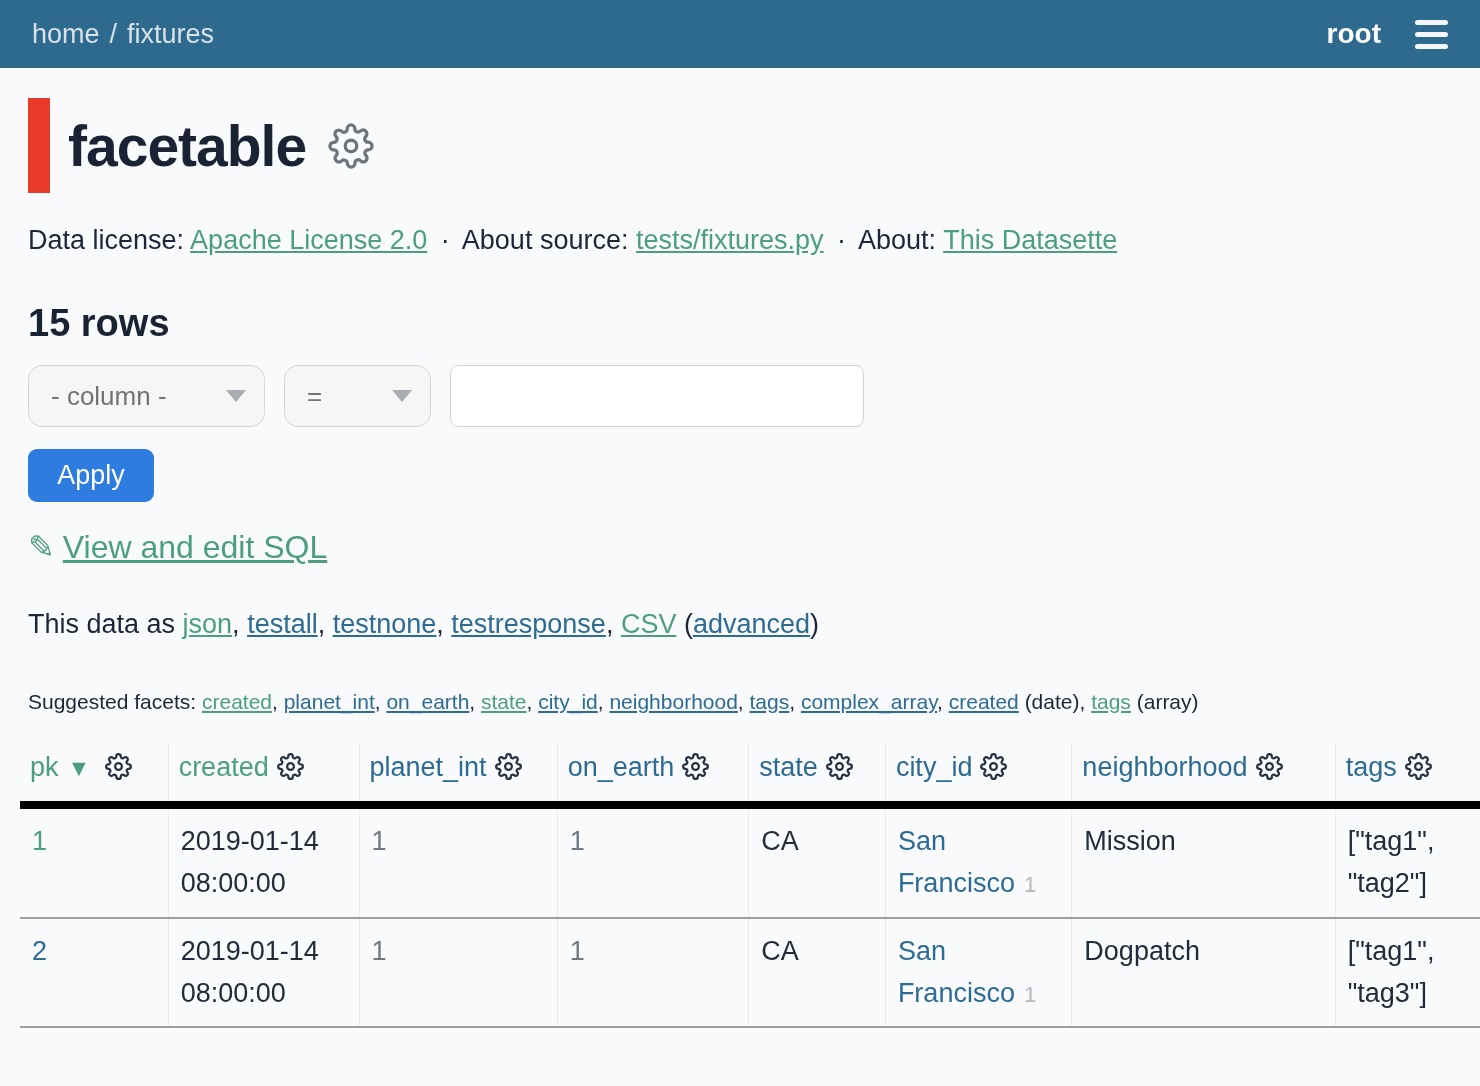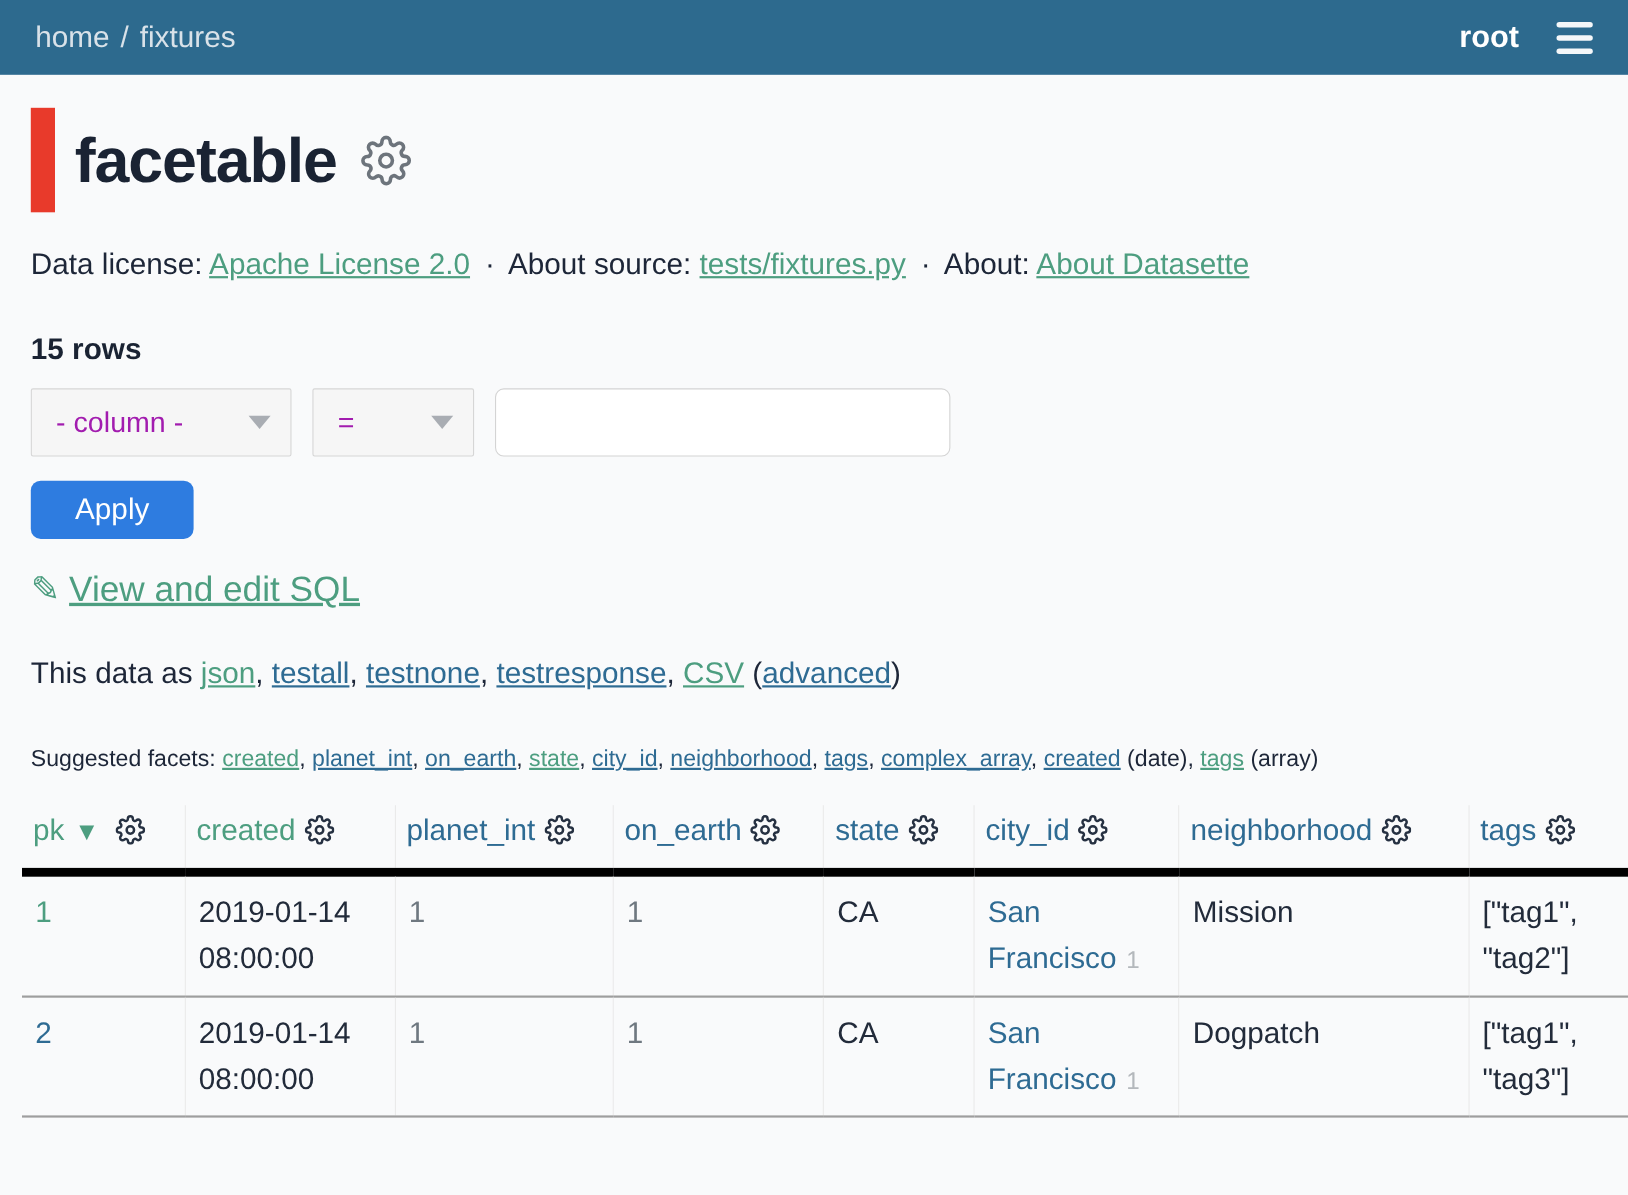--- a/index.html
+++ b/index.html
@@ -34,42 +34,42 @@
   .accent-bar { width: 22px; height: 95px; background: #e83a2b; }
   h1.page-title {
     font-size: 57px; font-weight: 800; letter-spacing: -1px;
     color: #1a2333; margin-left: 18px;
   }
   .title-gear { margin-left: 22px; color: #6d747c; display: inline-flex; }
 
   .meta-line { margin-top: 28px; font-size: 27px; line-height: 1.45; color: #1d2638; }
   .meta-line .dot { margin: 0 6px; }
 
-  .row-count { margin-top: 42px; font-size: 27px; font-weight: bold; color: #1a2333; }
+  .row-count { margin-top: 42px; font-size: 38px; font-weight: bold; color: #1a2333; }
 
   .filter-row { margin-top: 20px; display: flex; gap: 19px; align-items: center; }
   .select {
-    height: 62px; background: #f6f6f6; border: 1px solid #d6d6d6; border-radius: 2px;
+    height: 62px; background: #f6f6f6; border: 1px solid #d6d6d6; border-radius: 14px;
     display: flex; align-items: center; justify-content: space-between;
-    padding: 0 18px 0 22px; font-size: 26px; color: #a21caf; cursor: pointer;
+    padding: 0 18px 0 22px; font-size: 26px; color: #737373; cursor: pointer;
   }
   .select-column { width: 237px; }
   .select-operator { width: 147px; }
   .select-arrow {
     width: 0; height: 0;
     border-left: 10px solid transparent; border-right: 10px solid transparent;
     border-top: 12px solid #a9adb3;
   }
   .filter-input {
     width: 414px; height: 62px; background: #ffffff; border: 1px solid #d4d4d4;
     border-radius: 8px; font-size: 26px; padding: 0 16px;
     font-family: "Liberation Sans", "DejaVu Sans", sans-serif;
   }
   .apply-button {
-    margin-top: 22px; width: 148px; height: 53px; background: #2e7ce0;
+    margin-top: 22px; width: 126px; height: 53px; background: #2e7ce0;
     border: none; border-radius: 9px; color: #ffffff; font-size: 27px; cursor: pointer;
     font-family: "Liberation Sans", "DejaVu Sans", sans-serif;
   }
 
   .sql-line { margin-top: 26px; font-size: 32px; }
   .sql-line .pencil { text-decoration: none; margin-right: 8px; }
   .sql-line a { color: #4d9e80; }
 
   .export-line { margin-top: 38px; font-size: 27px; line-height: 1.5; }
   .facets-line { margin-top: 38px; font-size: 21px; line-height: 1.78; max-width: 1424px; }
@@ -128,21 +128,21 @@
 
   
   <p class="meta-line">
     <span>Data license:</span>
     <a class="green">Apache License 2.0</a>
     <span class="dot">·</span>
     <span>About source:</span>
     <a class="green">tests/fixtures.py</a>
     <span class="dot">·</span>
     <span>About:</span>
-    <a class="green">About Datasette</a>
+    <a class="green">This Datasette</a>
   </p>
 
   
   <h2 class="row-count">15 rows</h2>
 
   
   <div class="filter-row">
     <div class="select select-column">
       <span>- column -</span>
       <span class="select-arrow"></span>

